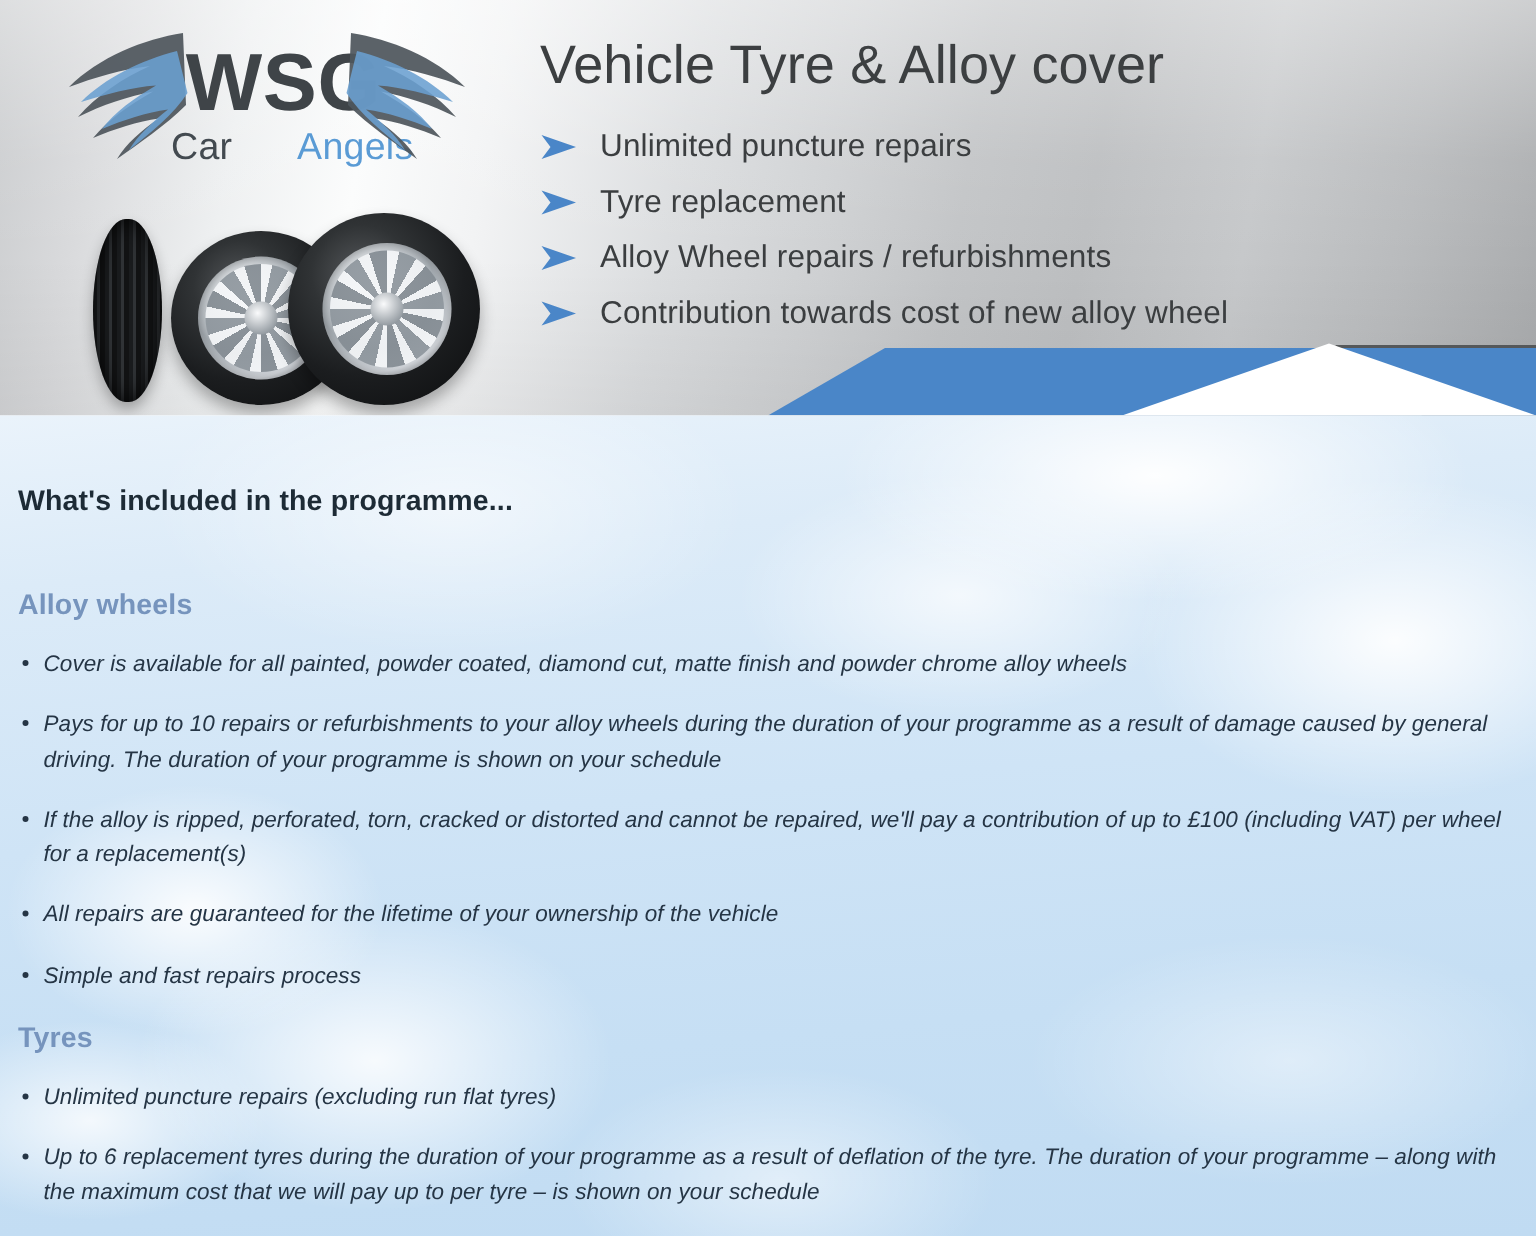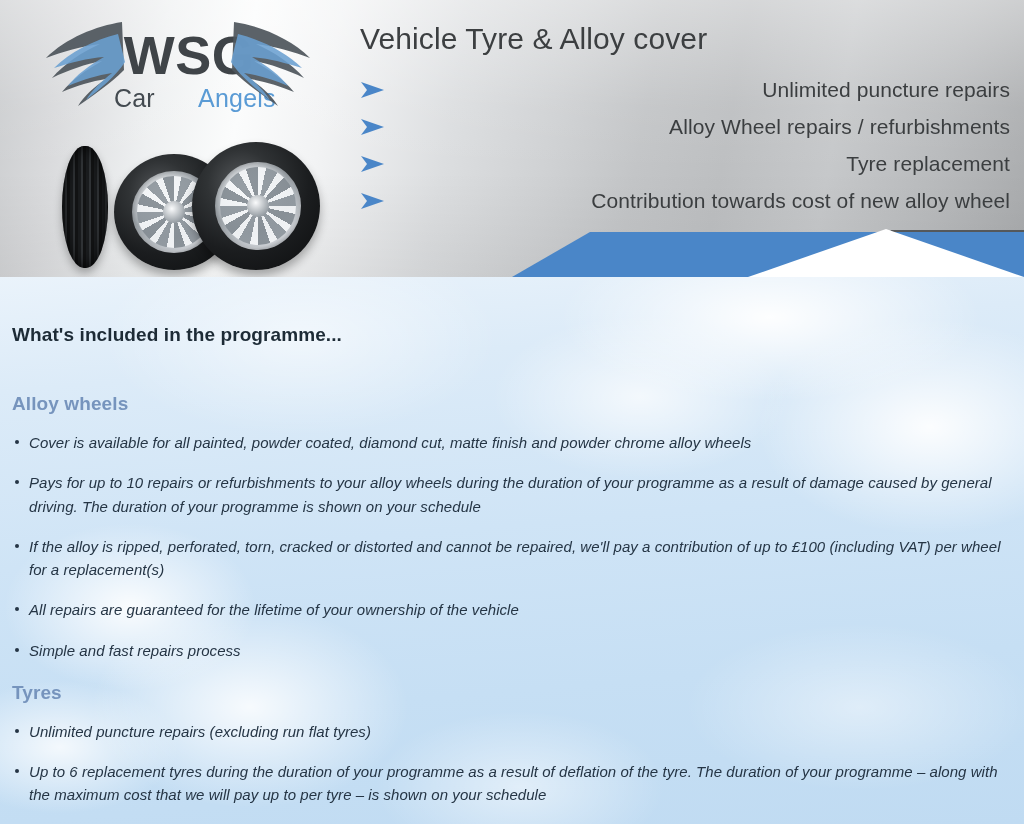--- a/index.html
+++ b/index.html
@@ -162,36 +162,35 @@
   }
 
   
   .header-copy {
     position: absolute;
     left: 360px;
     top: 20px;
     width: 650px;
   }
   .header-title {
-    font-size: 30px;
+    font-size: 36px;
     font-weight: 400;
     color: #3c3f41;
     letter-spacing: 0.1px;
     line-height: 1.25;
     white-space: nowrap;
   }
   .arrow-list {
     margin-top: 14px;
     list-style: none;
   }
   .arrow-item {
     display: flex;
     align-items: center;
     height: 37px;
-    justify-content: space-between;
   }
   .arrow-icon {
     flex: 0 0 auto;
     width: 28px;
     height: 18px;
     margin-right: 12px;
     display: block;
   }
   .arrow-label {
     font-size: 21px;
@@ -324,27 +323,27 @@
         <li class="arrow-item">
           <svg class="arrow-icon" viewBox="0 0 28 18">
             <path d="M1 1 L24 9 L1 17 L7 9 Z" fill="#4a86c8"></path>
           </svg>
           <span class="arrow-label">Unlimited puncture repairs</span>
         </li>
         <li class="arrow-item">
           <svg class="arrow-icon" viewBox="0 0 28 18">
             <path d="M1 1 L24 9 L1 17 L7 9 Z" fill="#4a86c8"></path>
           </svg>
-          <span class="arrow-label">Alloy Wheel repairs / refurbishments</span>
+          <span class="arrow-label">Tyre replacement</span>
         </li>
         <li class="arrow-item">
           <svg class="arrow-icon" viewBox="0 0 28 18">
             <path d="M1 1 L24 9 L1 17 L7 9 Z" fill="#4a86c8"></path>
           </svg>
-          <span class="arrow-label">Tyre replacement</span>
+          <span class="arrow-label">Alloy Wheel repairs / refurbishments</span>
         </li>
         <li class="arrow-item">
           <svg class="arrow-icon" viewBox="0 0 28 18">
             <path d="M1 1 L24 9 L1 17 L7 9 Z" fill="#4a86c8"></path>
           </svg>
           <span class="arrow-label">Contribution towards cost of new alloy wheel</span>
         </li>
       </ul>
     </div>
 

